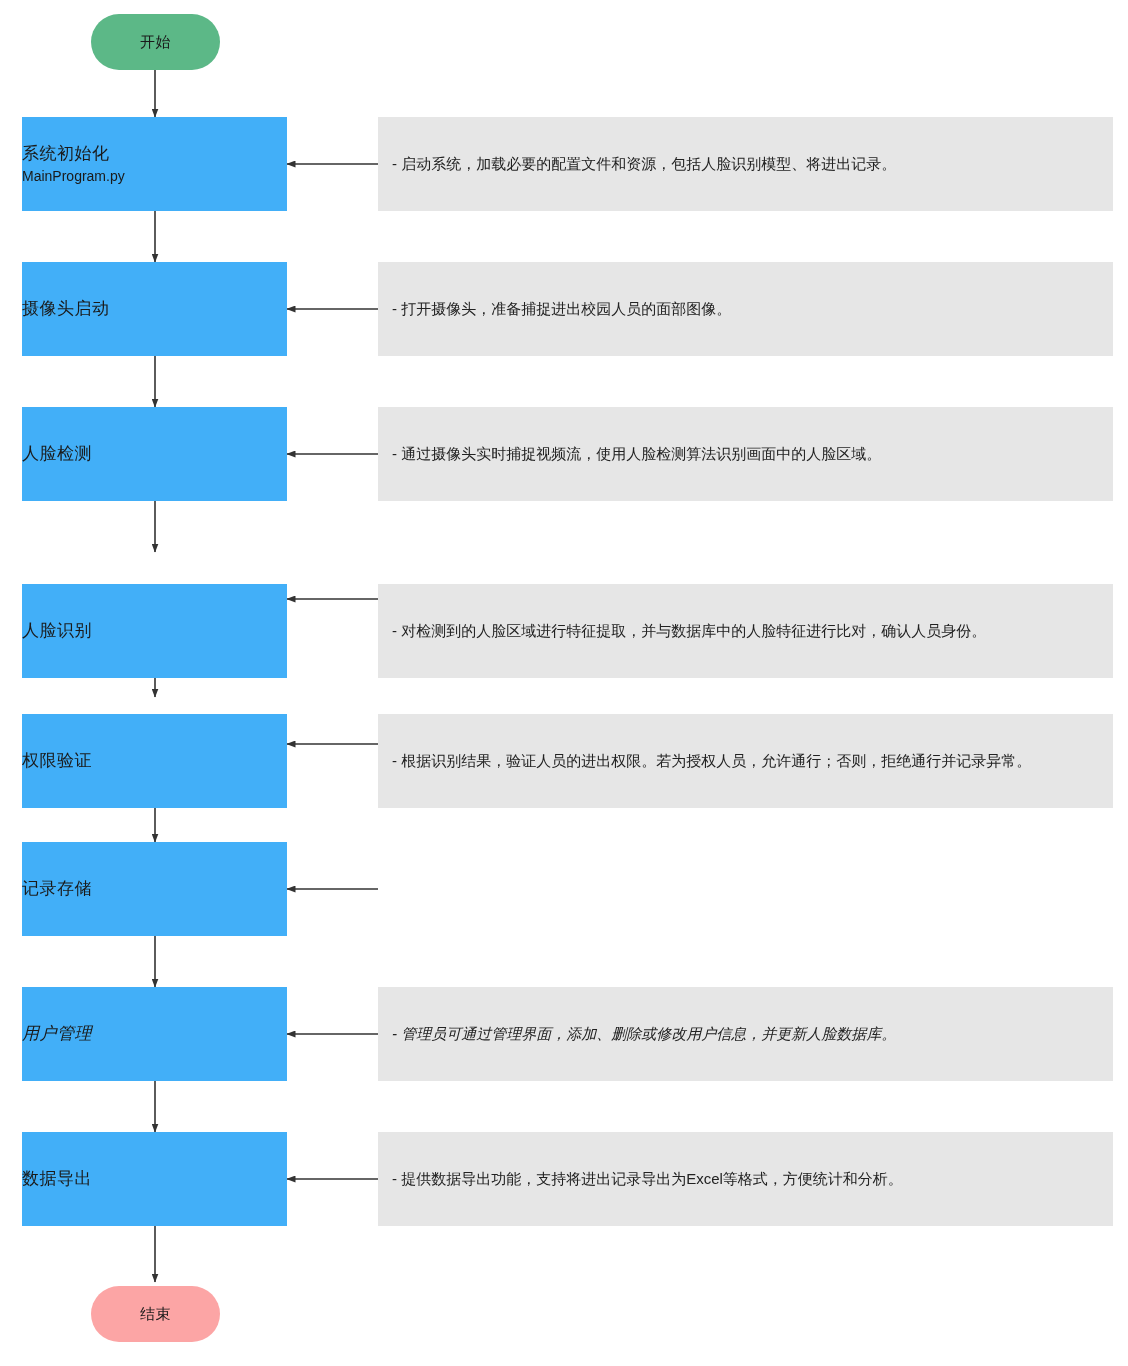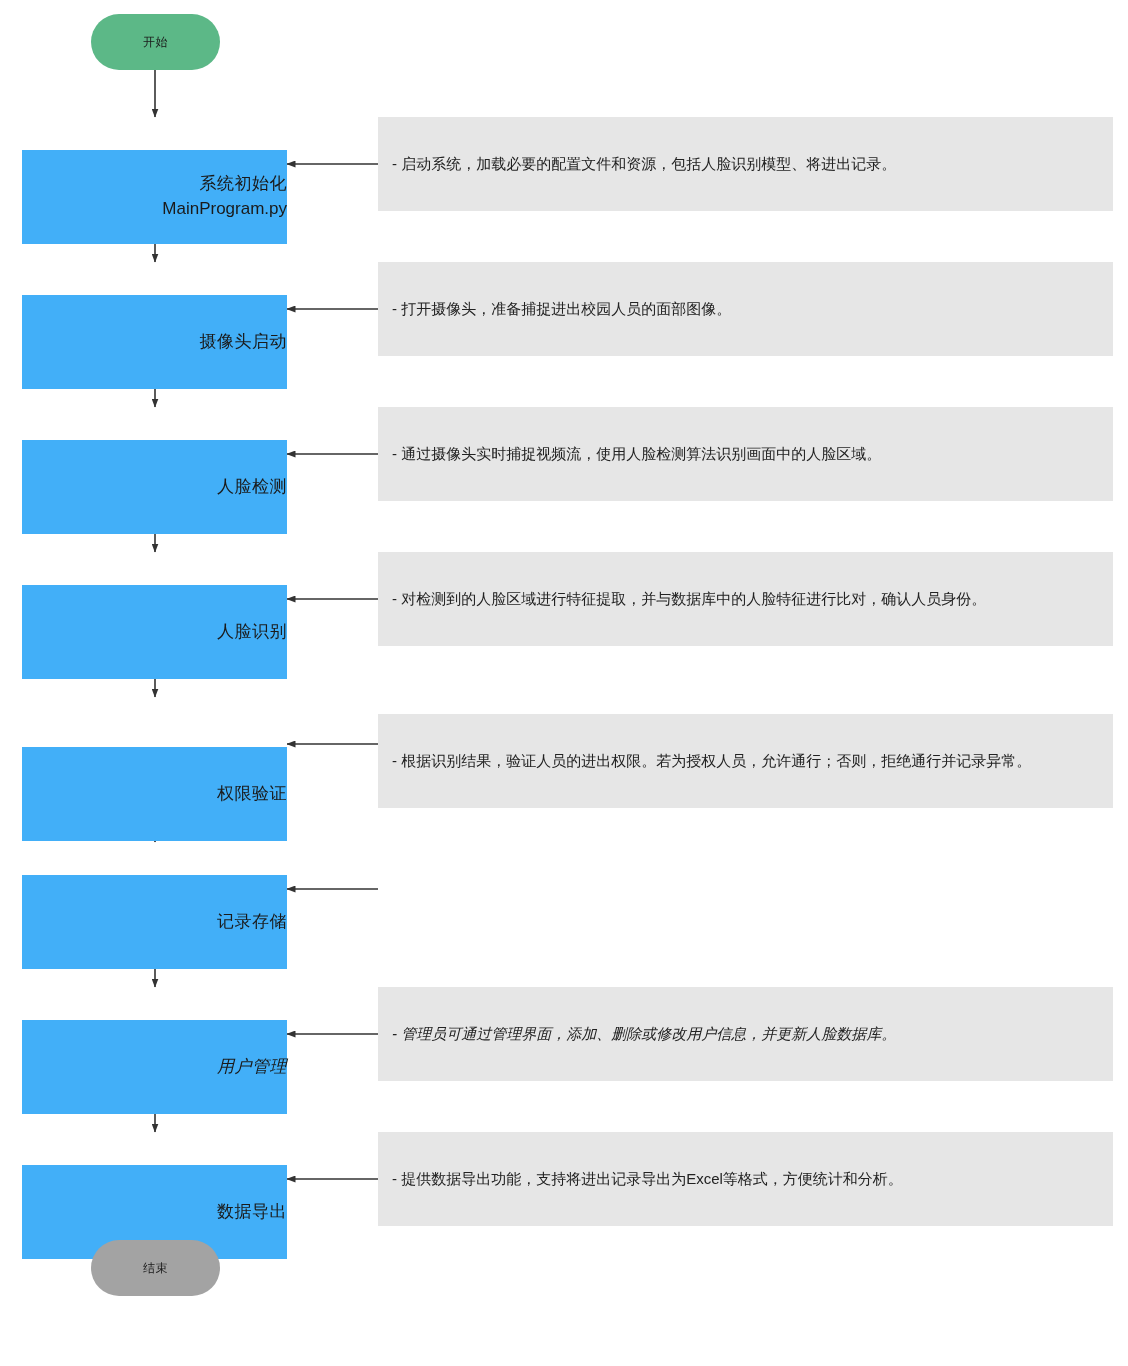--- a/index.html
+++ b/index.html
@@ -31,37 +31,37 @@
   }
 
   
   .terminal {
     position: absolute;
     box-sizing: border-box;
     display: flex;
     align-items: center;
     justify-content: center;
     border-radius: 30px;
-    font-size: 12px;
+    font-size: 15px;
     color: #1a1a1a;
     letter-spacing: 0.5px;
   }
   .terminal.start {
     left: 91px;
     top: 14px;
     width: 129px;
     height: 56px;
     background: #5cb887;
   }
   .terminal.end {
     left: 91px;
-    top: 1240px;
+    top: 1286px;
     width: 129px;
     height: 56px;
-    background: #a3a3a3;
+    background: #fca5a5;
     text-align: right;
   }
 
   
   .row {
     position: absolute;
     left: 0;
     width: 1128px;
     height: 94px;
   }
@@ -69,31 +69,30 @@
   .process-node {
     position: absolute;
     box-sizing: border-box;
     left: 22px;
     top: 0;
     width: 265px;
     height: 94px;
     background: #42aff8;
     display: flex;
     flex-direction: column;
-    align-items: flex-end;
+    align-items: flex-start;
     justify-content: center;
     text-align: center;
     font-size: 17px;
     line-height: 1.45;
     color: #1a1a1a;
     letter-spacing: 0.5px;
-    margin-top: 33px;
   }
   .process-node .sub {
-    font-size: 17px;
+    font-size: 14px;
     letter-spacing: 0;
   }
 
   .note-box {
     position: absolute;
     box-sizing: border-box;
     left: 378px;
     top: 0;
     width: 735px;
     height: 94px;
@@ -163,21 +162,21 @@
         </div>
       </div>
       <div class="row" style="top: 407px;">
         <div class="process-node">
           <span>人脸检测</span>
         </div>
         <div class="note-box">
           <span>- 通过摄像头实时捕捉视频流，使用人脸检测算法识别画面中的人脸区域。</span>
         </div>
       </div>
-      <div class="row" style="top: 552px;">
+      <div class="row" style="top: 584px;">
         <div class="process-node">
           <span>人脸识别</span>
         </div>
         <div class="note-box">
           <span>- 对检测到的人脸区域进行特征提取，并与数据库中的人脸特征进行比对，确认人员身份。</span>
         </div>
       </div>
       <div class="row" style="top: 714px; border-radius: 24px;">
         <div class="process-node">
           <span>权限验证</span>

